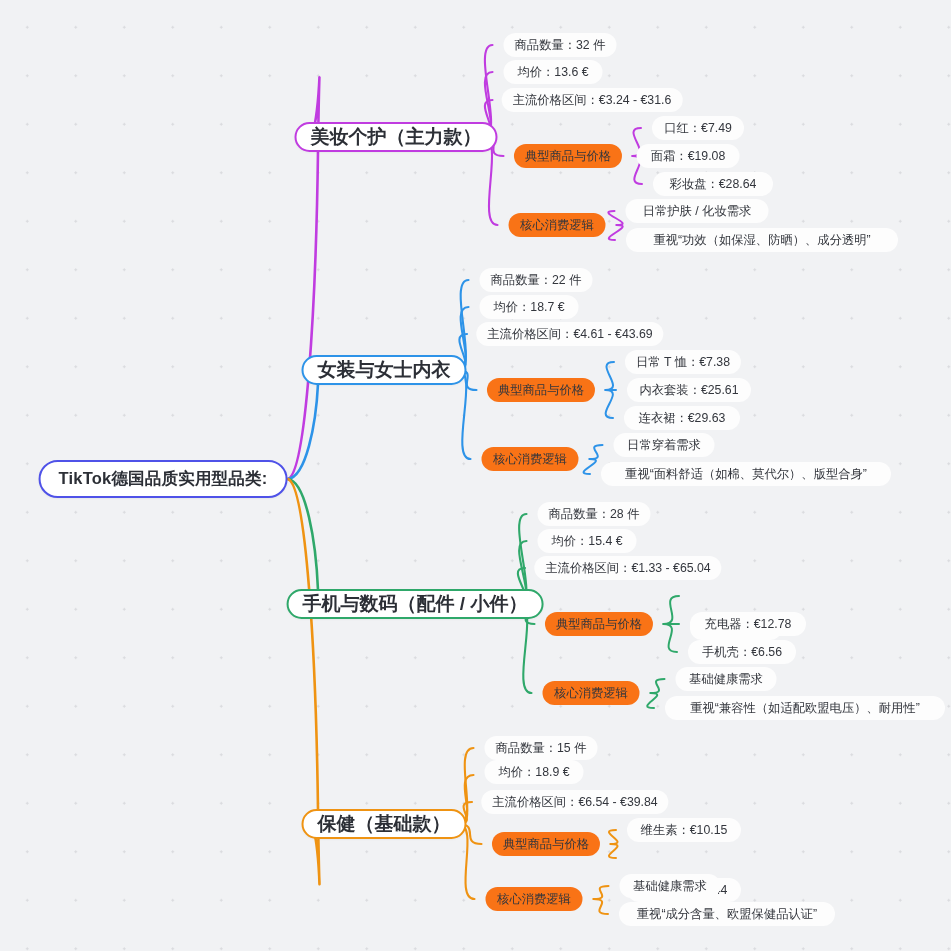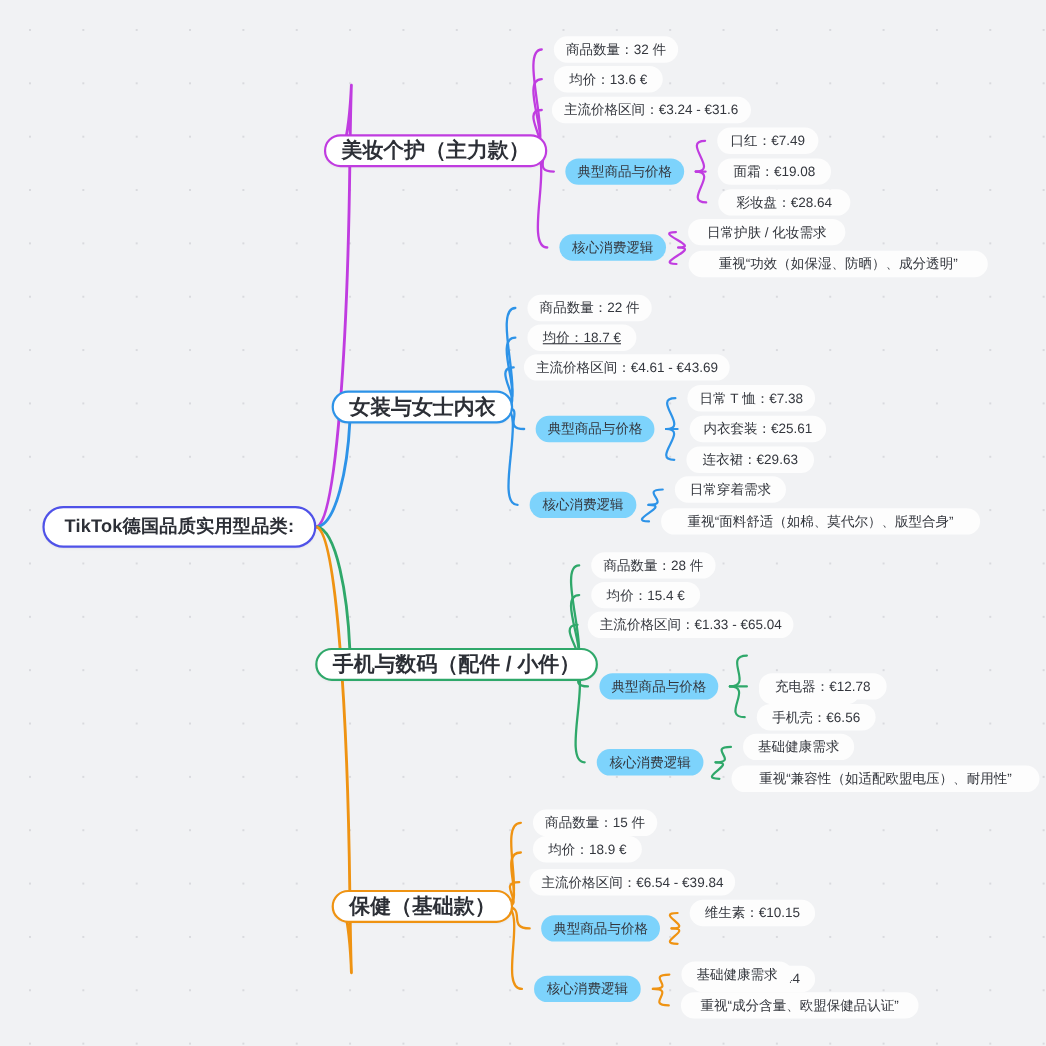--- a/index.html
+++ b/index.html
@@ -65,21 +65,21 @@
     background: #fdfdfd;
     border-radius: 14px;
     border: none;
     font-size: 12.3px;
     font-weight: 400;
     padding: 0 11px;
     height: 24px;
     color: #33363d;
   }
   .node.sub {
-    background: #7dd3fc;
+    background: #f97316;
     border-radius: 14px;
     border: none;
     font-size: 12.3px;
     font-weight: 400;
     padding: 0 11px;
     height: 24px;
     color: #33363d;
   }
 </style>
 </head>
@@ -146,42 +146,42 @@
       </div>
       <div class="node leaf" style="left: 592px; top: 100px; min-width: 177px;">
         <span>主流价格区间：€3.24 - €31.6</span>
       </div>
       <div class="node sub" style="left: 568px; top: 156px; min-width: 107px;">
         <span>典型商品与价格</span>
       </div>
       <div class="node leaf" style="left: 698px; top: 128px; min-width: 92px;">
         <span>口红：€7.49</span>
       </div>
-      <div class="node leaf" style="left: 704px; top: 156px; min-width: 103px;">
+      <div class="node leaf" style="left: 688px; top: 156px; min-width: 103px;">
         <span>面霜：€19.08</span>
       </div>
       <div class="node leaf" style="left: 713px; top: 184px; min-width: 120px; text-align: right;">
         <span>彩妆盘：€28.64</span>
       </div>
       <div class="node sub" style="left: 557px; top: 225px; min-width: 97px;">
         <span>核心消费逻辑</span>
       </div>
       <div class="node leaf" style="left: 697px; top: 211px; min-width: 143px;">
         <span>日常护肤 / 化妆需求</span>
       </div>
       <div class="node leaf" style="left: 762px; top: 240px; min-width: 272px;">
         <span>重视“功效（如保湿、防晒）、成分透明”</span>
       </div>
       <div class="node cat" style="left: 384px; top: 370px; min-width: 116px; border-color: rgb(45, 147, 232);">
         <span>女装与女士内衣</span>
       </div>
       <div class="node leaf" style="left: 536px; top: 280px; min-width: 113px;">
         <span>商品数量：22 件</span>
       </div>
-      <div class="node leaf" style="left: 529px; top: 307px; min-width: 99px; text-decoration: underline;">
+      <div class="node leaf" style="left: 529px; top: 307px; min-width: 99px;">
         <span>均价：18.7 €</span>
       </div>
       <div class="node leaf" style="left: 570px; top: 334px; min-width: 184px;">
         <span>主流价格区间：€4.61 - €43.69</span>
       </div>
       <div class="node sub" style="left: 541px; top: 390px; min-width: 107px;">
         <span>典型商品与价格</span>
       </div>
       <div class="node leaf" style="left: 683px; top: 362px; min-width: 116px;">
         <span>日常 T 恤：€7.38</span>

